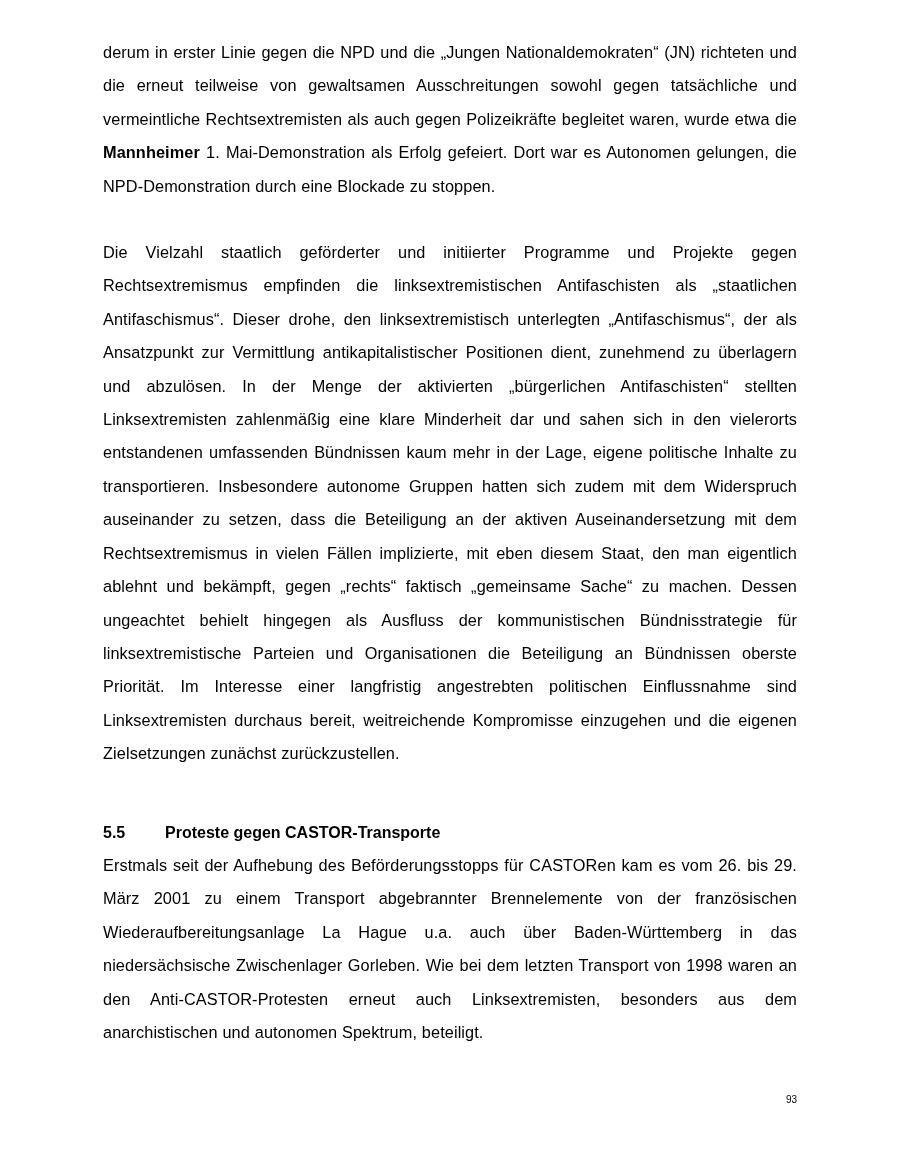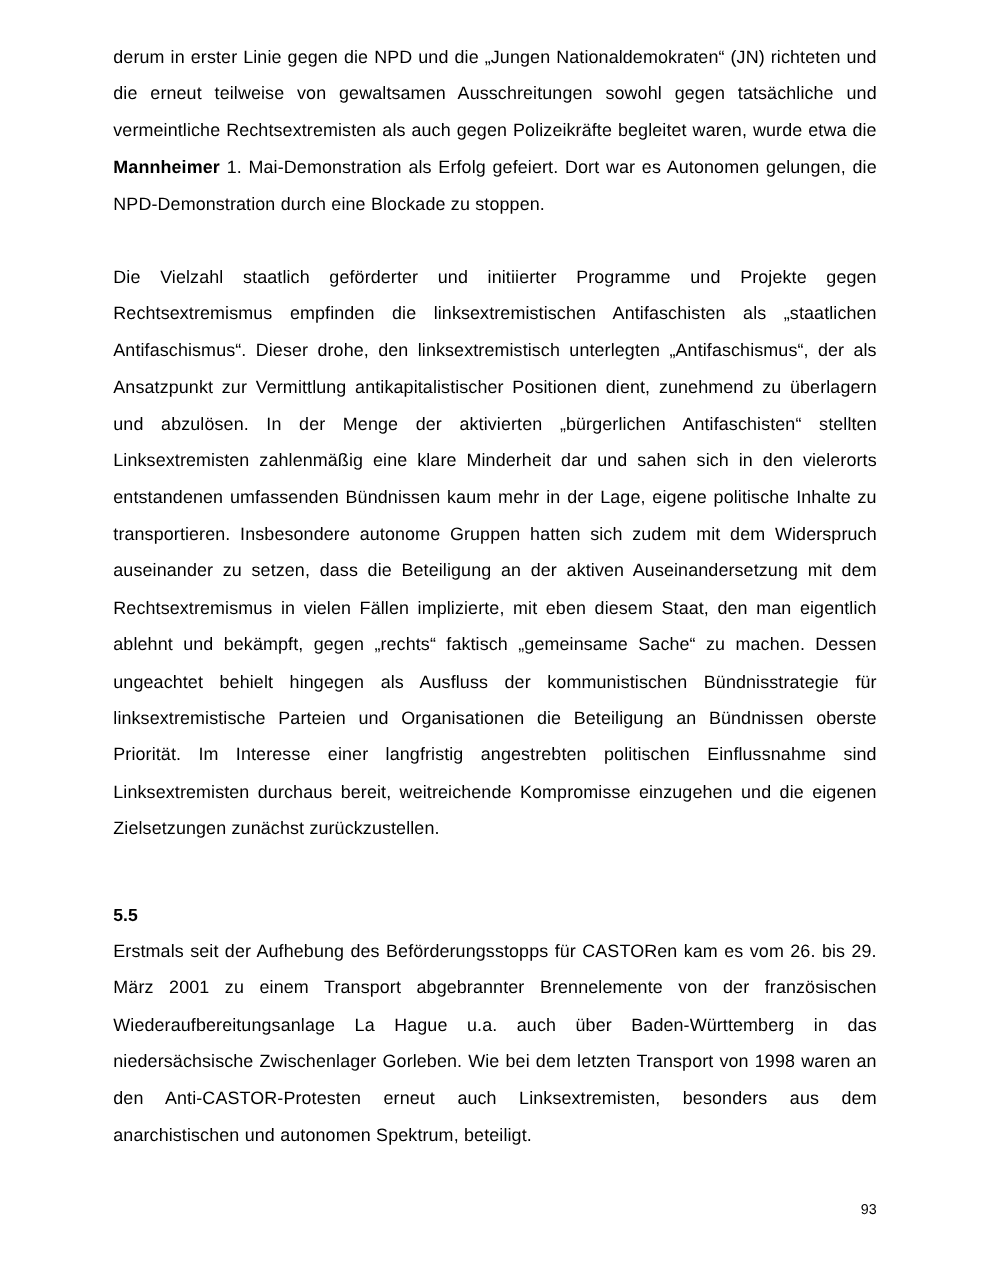--- a/index.html
+++ b/index.html
@@ -61,40 +61,41 @@
   }
   .section-body {
     margin-top: 32px;
   }
   .page-number {
     position: absolute;
     left: 0;
     top: 1090px;
     width: 797px;
     text-align: right;
-    font-size: 13px;
+    font-size: 10px;
     line-height: 20px;
   }
 </style>
 </head>
 <body>
 
 <div class="page">
   <div class="content">
 
     <p class="para">
       <span>derum in erster Linie gegen die NPD und die „Jungen Nationaldemokraten“ (JN) richteten und die erneut teilweise von gewaltsamen Ausschreitungen sowohl gegen tatsächliche und vermeintliche Rechtsextremisten als auch gegen Polizeikräfte begleitet waren, wurde etwa die </span><span class="bold">Mannheimer</span><span> 1. Mai-Demonstration als Erfolg gefeiert. Dort war es Autonomen gelungen, die NPD-Demonstration durch eine Blockade zu stoppen.</span>
     </p>
 
     <p class="para">
       <span>Die Vielzahl staatlich geförderter und initiierter Programme und Projekte gegen Rechtsextremismus empfinden die linksextremistischen Antifaschisten als „staatlichen Antifaschismus“. Dieser drohe, den linksextremistisch unterlegten „Antifaschismus“, der als Ansatzpunkt zur Vermittlung antikapitalistischer Positionen dient, zunehmend zu überlagern und abzulösen. In der Menge der aktivierten „bürgerlichen Antifaschisten“ stellten Linksextremisten zahlenmäßig eine klare Minderheit dar und sahen sich in den vielerorts entstandenen umfassenden Bündnissen kaum mehr in der Lage, eigene politische Inhalte zu transportieren. Insbesondere autonome Gruppen hatten sich zudem mit dem Widerspruch auseinander zu setzen, dass die Beteiligung an der aktiven Auseinandersetzung mit dem Rechtsextremismus in vielen Fällen implizierte, mit eben diesem Staat, den man eigentlich ablehnt und bekämpft, gegen „rechts“ faktisch „gemeinsame Sache“ zu machen. Dessen ungeachtet behielt hingegen als Ausfluss der kommunistischen Bündnisstrategie für linksextremistische Parteien und Organisationen die Beteiligung an Bündnissen oberste Priorität. Im Interesse einer langfristig angestrebten politischen Einflussnahme sind Linksextremisten durchaus bereit, weitreichende Kompromisse einzugehen und die eigenen Zielsetzungen zunächst zurückzustellen.</span>
     </p>
 
     <div class="heading-wrap">
       <span class="heading heading-num">5.5</span>
+      <span class="heading">Proteste gegen CASTOR-Transporte</span>
     </div>
 
     <p class="para section-body">Erstmals seit der Aufhebung des Beförderungsstopps für CASTORen kam es vom 26. bis 29. März 2001 zu einem Transport abgebrannter Brennelemente von der französischen Wiederaufbereitungsanlage La Hague u.a. auch über Baden-Württemberg in das niedersächsische Zwischenlager Gorleben. Wie bei dem letzten Transport von 1998 waren an den Anti-CASTOR-Protesten erneut auch Linksextremisten, besonders aus dem anarchistischen und autonomen Spektrum, beteiligt.</p>
 
   </div>
 
   <div class="page-number">93</div>
 </div>
 
 </body></html>

